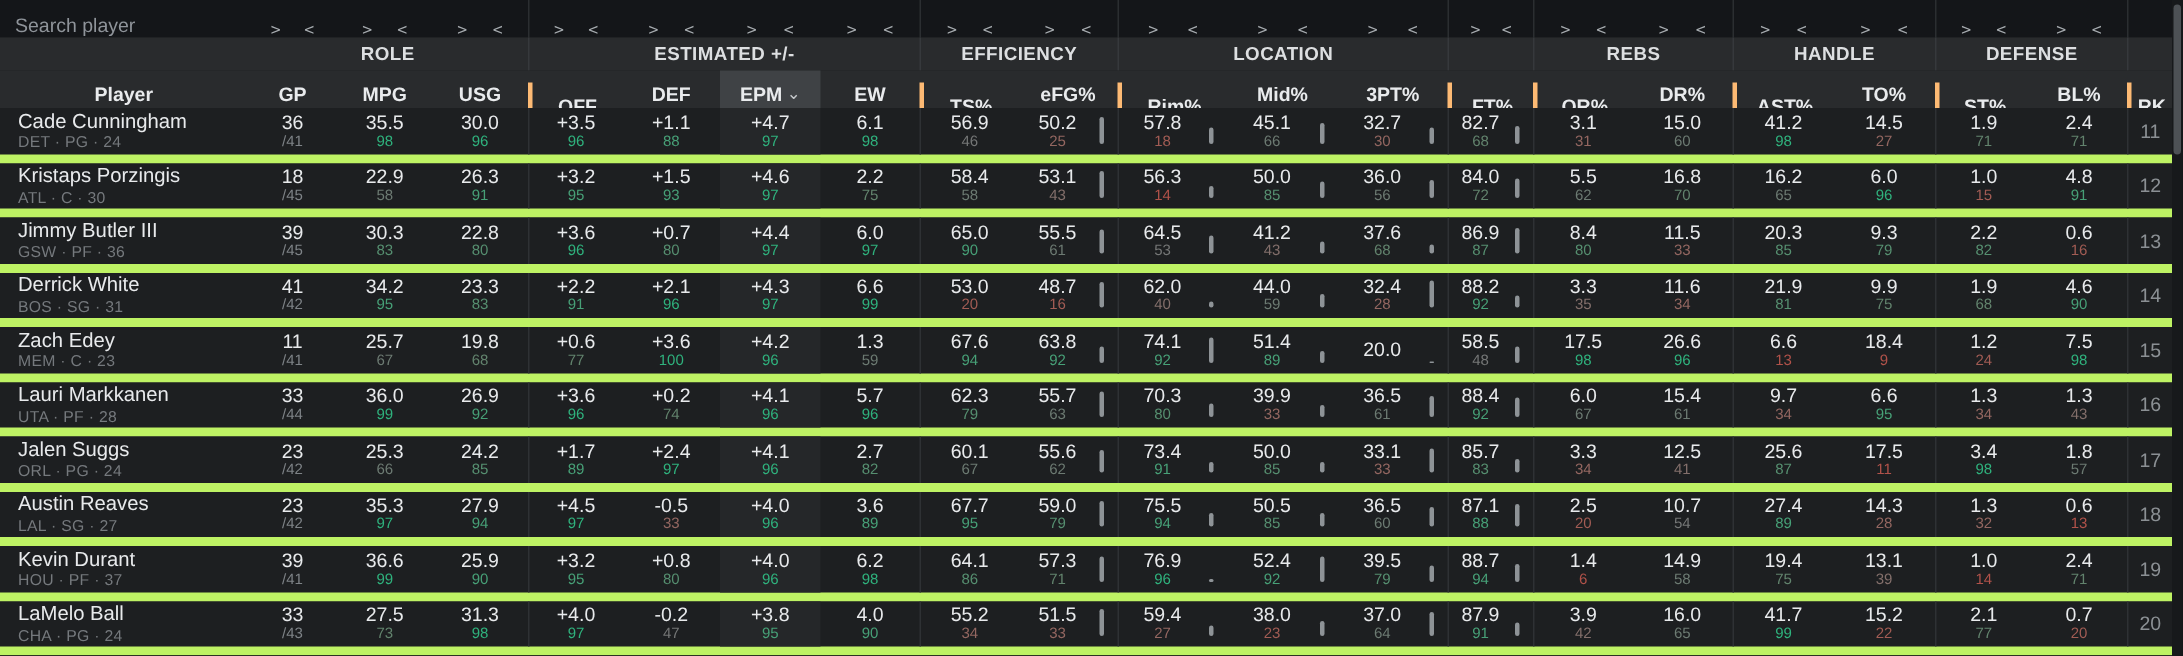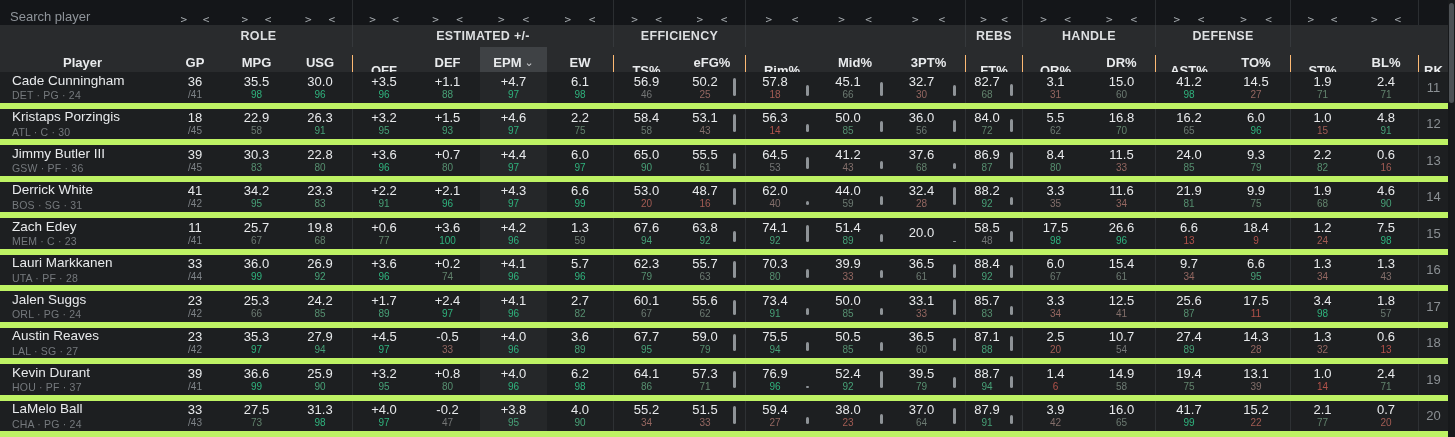--- a/index.html
+++ b/index.html
@@ -35,21 +35,21 @@
   .g-cell.divider{border-left:1px solid #36393c;}
   .g-label{color:#dddfe1;font-size:12.5px;font-weight:700;letter-spacing:.3px;}
   .chead{
     position:absolute;top:47px;left:0;width:1448px;height:25px;
     background:#292b2d;display:grid;align-items:center;
   }
   .h-cell{
     height:100%;display:flex;align-items:center;justify-content:center;
     color:#e9ebed;font-size:13px;font-weight:700;cursor:pointer;
   }
-  .h-cell.divider{border-left:1px solid #fdba74;margin-top:16px;}
+  .h-cell.divider{border-left:3px solid #fdba74;margin-top:16px;}
   .h-cell.epm-h{background:#3f4245;}
   .sort-ic{color:#c6c9cc;font-size:11px;margin-left:3px;font-weight:400;}
   
   .rows{position:absolute;top:72px;left:0;width:1448px;}
   .row{
     display:grid;height:36.5px;background:#1d1f21;
     border-bottom:6px solid #bef264;cursor:pointer;
   }
   .cell{
     position:relative;height:100%;display:flex;flex-direction:column;
@@ -173,20 +173,23 @@
       <div class="g-cell">
         <span class="g-label">ROLE</span>
       </div>
       <div class="g-cell divider">
         <span class="g-label">ESTIMATED +/-</span>
       </div>
       <div class="g-cell divider">
         <span class="g-label">EFFICIENCY</span>
       </div>
       <div class="g-cell divider">
+        <span class="g-label">LOCATION</span>
+      </div>
+      <div class="g-cell divider">
         <span class="g-label"></span>
       </div>
       <div class="g-cell divider">
         <span class="g-label">REBS</span>
       </div>
       <div class="g-cell divider">
         <span class="g-label">HANDLE</span>
       </div>
       <div class="g-cell divider">
         <span class="g-label">DEFENSE</span>
@@ -643,21 +646,21 @@
           </div>
         </div>
         <div class="cell">
           <div class="vs-block">
             <div class="v">11.5</div>
             <div class="s" style="color: rgb(148, 103, 97);">33</div>
           </div>
         </div>
         <div class="cell divider">
           <div class="vs-block">
-            <div class="v">24.0</div>
+            <div class="v">20.3</div>
             <div class="s" style="color: rgb(86, 143, 112);">85</div>
           </div>
         </div>
         <div class="cell">
           <div class="vs-block">
             <div class="v">9.3</div>
             <div class="s" style="color: rgb(86, 143, 112);">79</div>
           </div>
         </div>
         <div class="cell divider">

